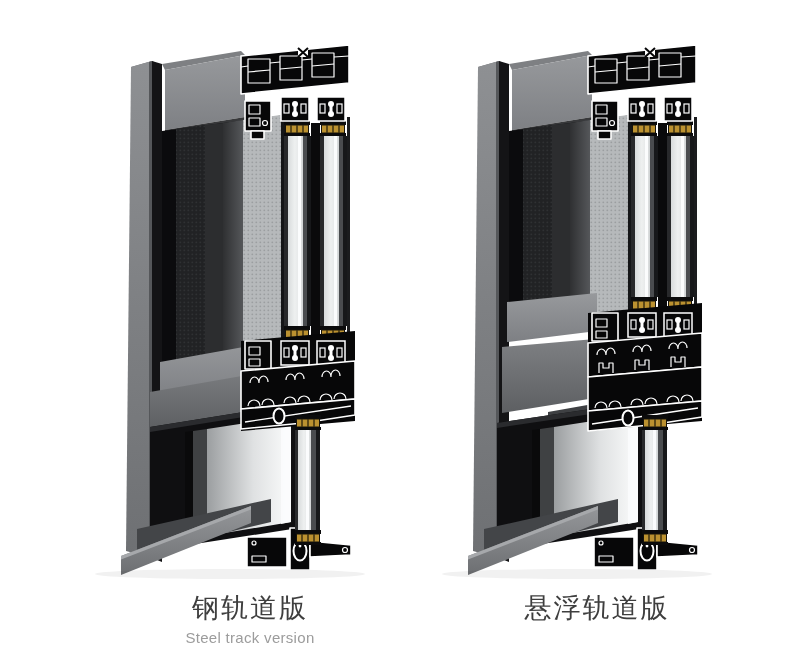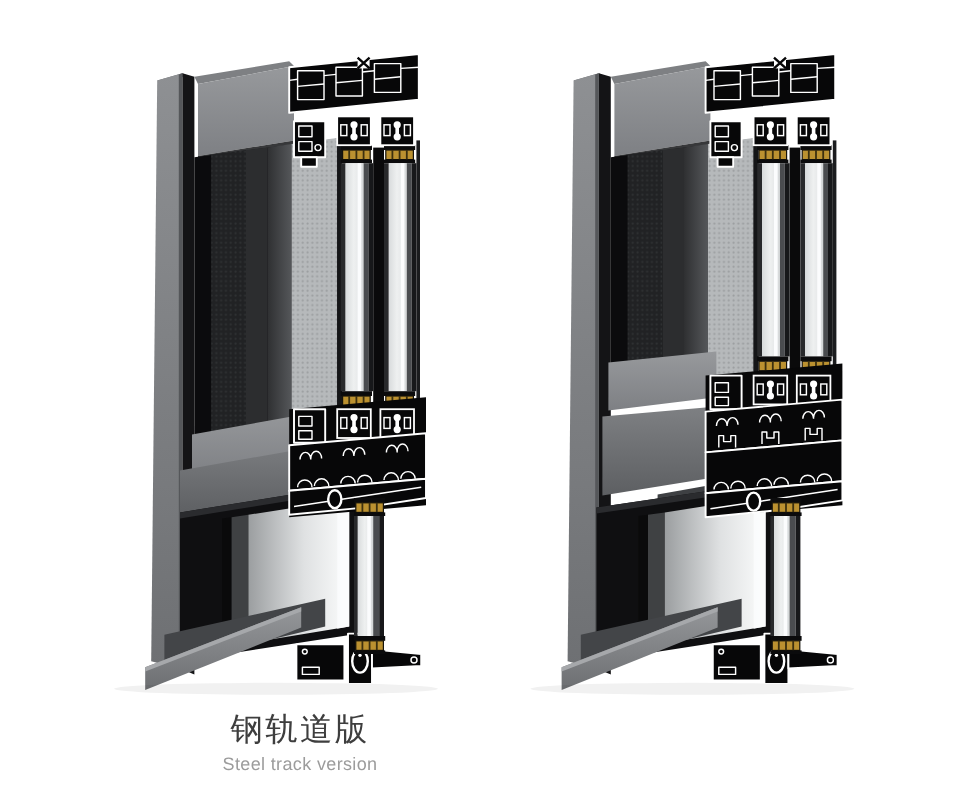--- a/index.html
+++ b/index.html
@@ -328,15 +328,16 @@
       <use href="#edgepane"></use>
       <ellipse cx="175" cy="549" rx="135" ry="5" fill="#0a0a0a" opacity="0.06"></ellipse>
     </svg>
   </div>
 
   <div class="caption cap-left">
     <div class="zh">钢轨道版</div>
     <div class="en">Steel track version</div>
   </div>
   <div class="caption cap-right">
+    <div class="zh">悬浮轨道版</div>
   </div>
 
 </div>
 
 </body></html>

